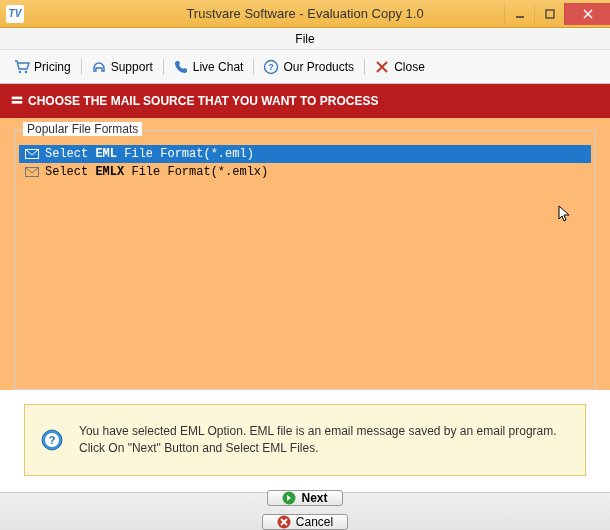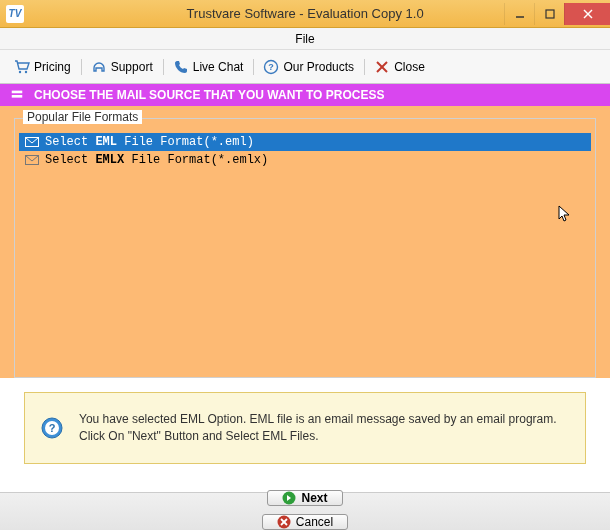--- a/index.html
+++ b/index.html
@@ -11,21 +11,21 @@
 .win-btn { width: 30px; height: 22px; display: flex; align-items: center; justify-content: center; border-left: 1px solid rgba(0,0,0,0.08); }
 .win-btn.close { width: 46px; background: #d9534f; color: #fff; }
 .win-btn svg { width: 10px; height: 10px; }
 .menubar { height: 22px; background: #f5f5f5; border-bottom: 1px solid #ddd; padding: 0 6px; display: flex; align-items: center; justify-content: center; }
 .menubar .menu-item { padding: 2px 8px; cursor: default; }
 .toolbar { height: 34px; background: #f7f7f7; border-bottom: 1px solid #ccc; display: flex; align-items: center; padding: 0 4px; }
 .toolbar .tbtn { display: flex; align-items: center; gap: 4px; padding: 4px 10px; cursor: default; position: relative; }
 .toolbar .tbtn + .tbtn::before { content: ""; position: absolute; left: 0; top: 4px; bottom: 4px; width: 1px; background: #ccc; }
 .toolbar .tbtn .ticon { width: 16px; height: 16px; color: #3a7abf; }
 .toolbar .tbtn.close-app .ticon { color: #c0392b; }
-.stepbar { height: 22px; background: #d946ef; color: #fff; display: flex; align-items: center; padding: 0 10px; font-weight: bold; font-size: 12px; gap: 10px; }
+.stepbar { height: 34px; background: #b91c1c; color: #fff; display: flex; align-items: center; padding: 0 10px; font-weight: bold; font-size: 12px; gap: 4px; }
 .stepbar .step-icon { display: inline-block; }
 .content { background: #fdba74; padding: 12px 14px 0 14px; }
 .groupbox { border: 1px solid #d0d0d0; position: relative; padding: 14px 4px 4px 4px; height: 260px; }
 .groupbox .legend { position: absolute; top: -9px; left: 8px; background: #fff; padding: 0 4px; color: #333; }
 .listbox { width: 100%; font-family: Liberation Mono, monospace; }
 .listrow { display: flex; align-items: center; gap: 6px; padding: 2px 6px; height: 18px; }
 .listrow.selected { background: #1f78c9; color: #fff; }
 .listrow .file-icon { width: 14px; height: 12px; }
 .listrow .label { font-size: 12px; }
 .listrow .label b { font-weight: bold; }

